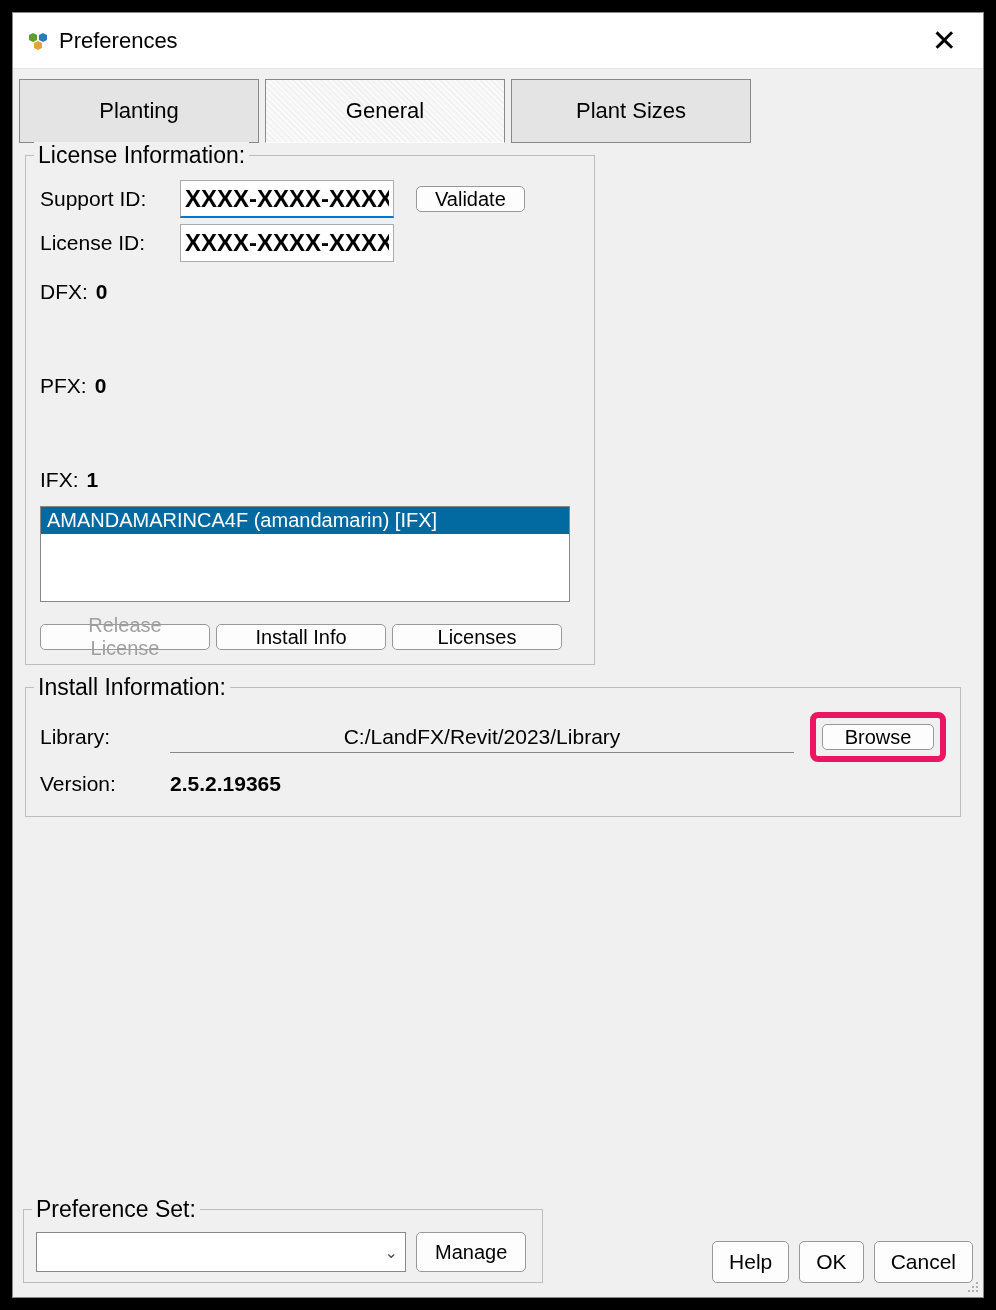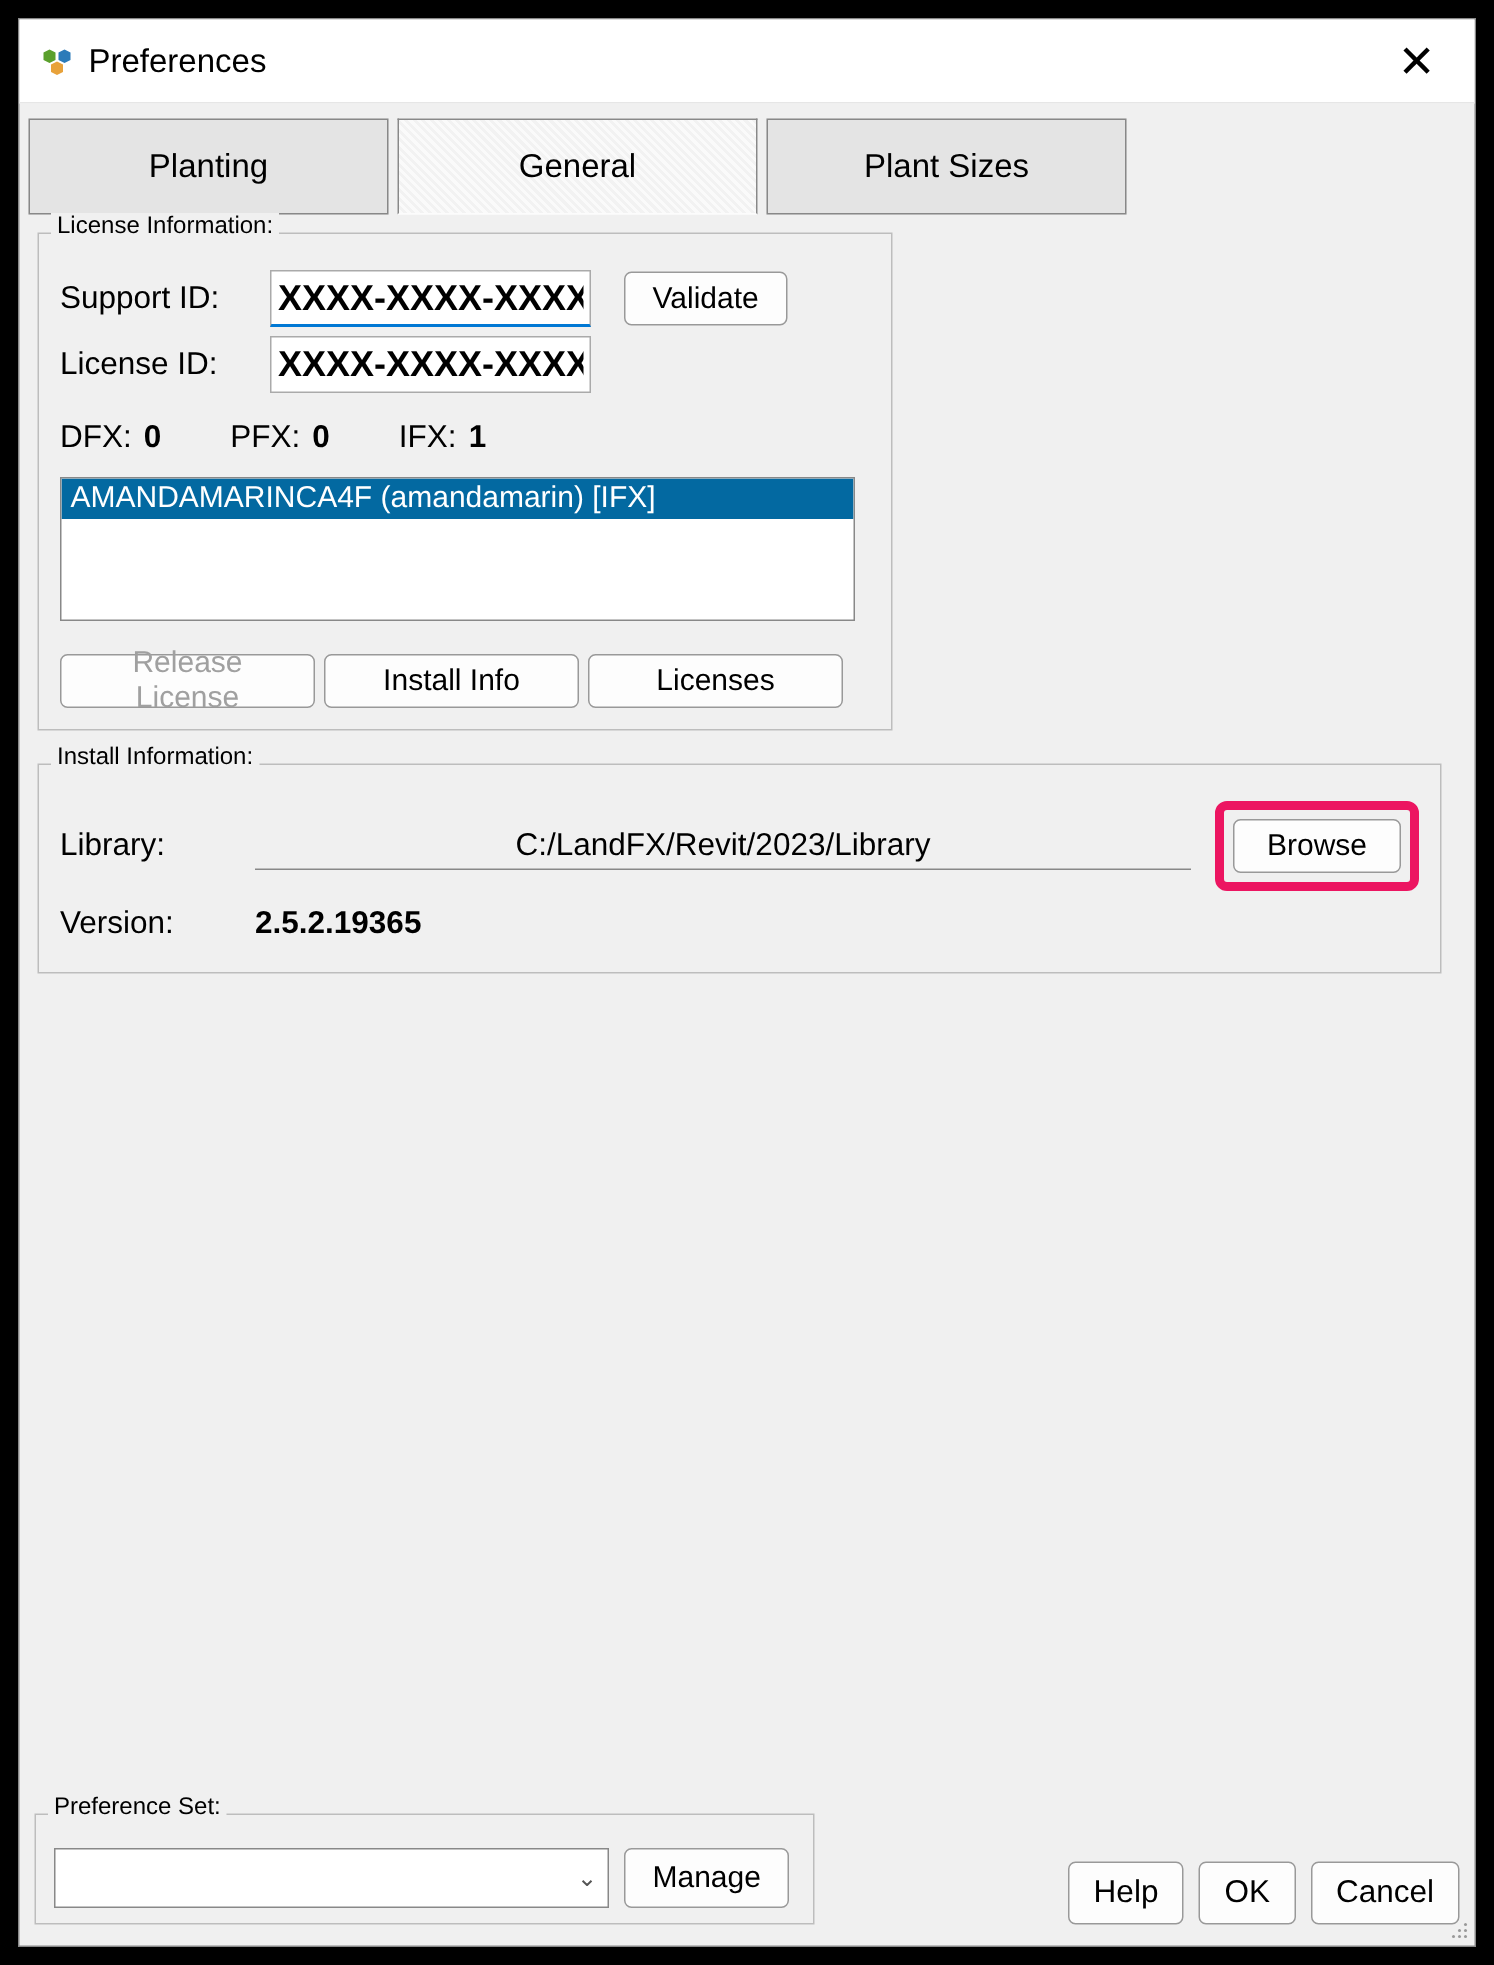--- a/index.html
+++ b/index.html
@@ -76,21 +76,21 @@
     padding: 18px 14px 14px 14px;
     margin-bottom: 22px;
     background: #f0f0f0;
   }
   .legend {
     position: absolute;
     top: -14px;
     left: 8px;
     background: #f0f0f0;
     padding: 0 4px;
-    font-size: 16px;
+    font-size: 23px;
   }
   .row { display: flex; align-items: center; margin: 6px 0; }
   .label { width: 140px; font-size: 21px; }
   .text-input {
     font-family: inherit;
     font-size: 24px;
     font-weight: 600;
     padding: 2px 4px;
     border: 1px solid #aaa;
     background: #fff;
@@ -104,30 +104,30 @@
     width: 214px;
   }
   .btn {
     font-family: inherit;
     font-size: 20px;
     background: #fdfdfd;
     border: 1px solid #999;
     border-radius: 5px;
     padding: 4px 18px;
     cursor: pointer;
-    height: 36px;
+    height: 26px;
     display: inline-flex;
     align-items: center;
     justify-content: center;
   }
   .btn:disabled, .btn.disabled {
     color: #a0a0a0;
     cursor: default;
   }
-  .counts { display: flex; gap: 46px; margin: 18px 0 14px 0; font-size: 21px; }
+  .counts { display: flex; gap: 70px; margin: 18px 0 14px 0; font-size: 21px; flex-direction: column; }
   .count-label {}
   .count-val { font-weight: 700; margin-left: 8px; }
   .listbox {
     border: 1px solid #888;
     background: #fff;
     height: 96px;
     width: 530px;
     overflow: hidden;
     font-size: 20px;
   }

